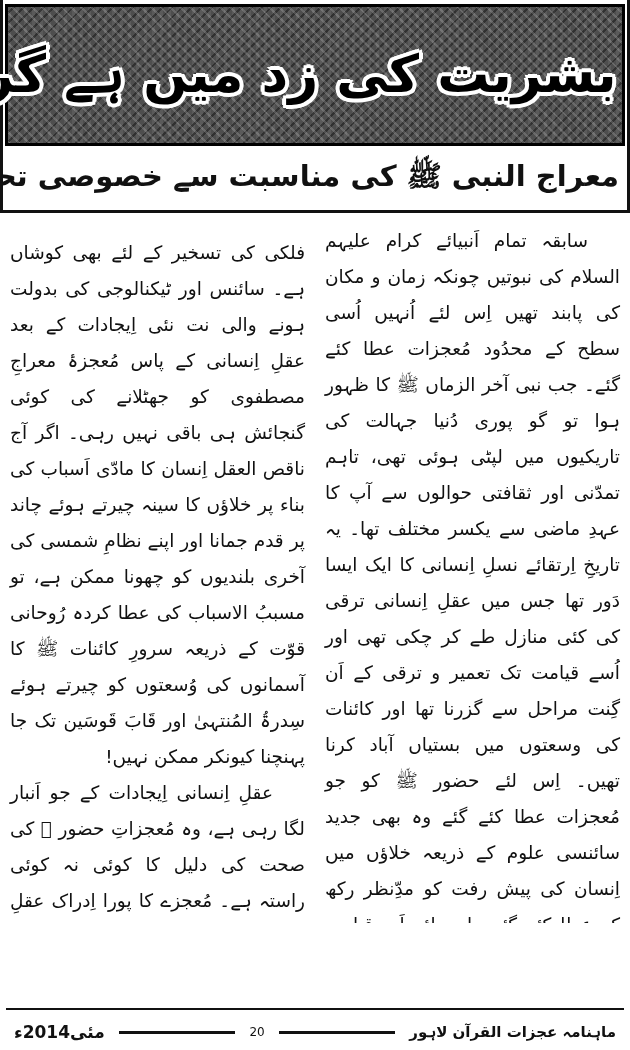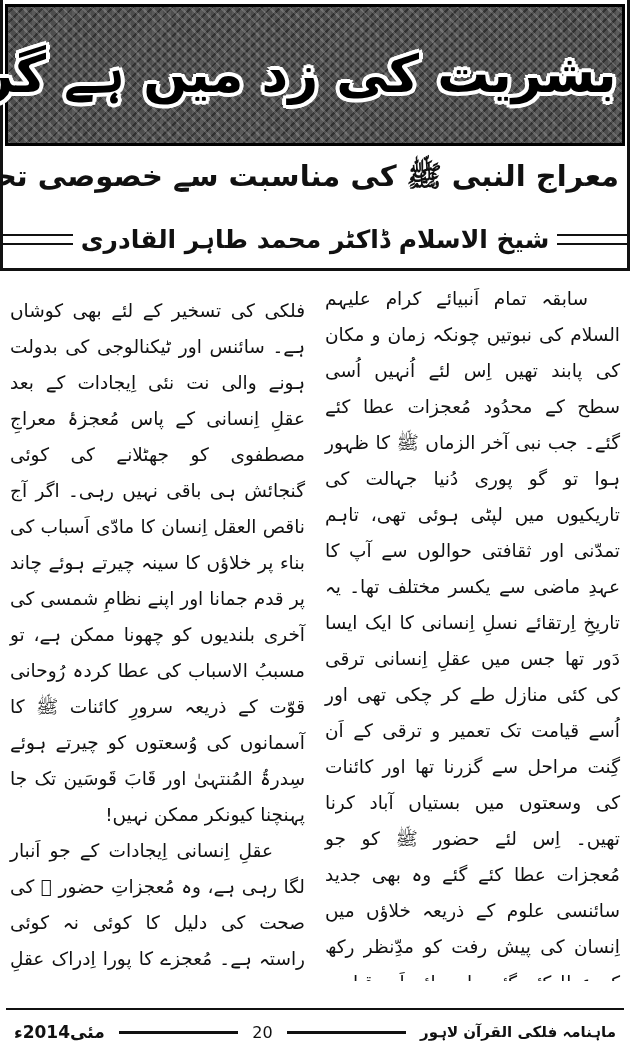--- a/index.html
+++ b/index.html
@@ -71,61 +71,56 @@
 
   
   .footer{margin-top:auto;padding-bottom:8px;}
   .footer-rule{border-top:2.5px solid #111;margin:0 6px;}
   .footer-row{
     display:flex;direction:rtl;align-items:center;
     padding:12px 14px 0 14px;
   }
   .footer-mag{font-size:15px;font-weight:bold;direction:rtl;white-space:nowrap;}
   .footer-line{flex:1;height:3px;background:#111;margin:0 14px;}
-  .footer-page{font-size:16px;direction:ltr;}
+  .footer-page{font-size:12px;direction:ltr;}
   .footer-date{font-size:17px;font-weight:bold;direction:rtl;white-space:nowrap;}
 </style>
 </head>
 <body>
 
 <div class="page">
 
   <div class="header-box">
     <div class="banner">
       <div class="banner-title">”عالمِ بشریت کی زد میں ہے گردوں“</div>
     </div>
 
     <div class="subtitle-row">
       <div class="pinstripes"></div>
       <div class="subtitle-text">معراج النبی ﷺ کی مناسبت سے خصوصی تحریر</div>
       <div class="pinstripes"></div>
     </div>
 
-    <div class="author-row">
-      <div class="double-line"></div>
-      <div class="author-text">شیخ الاسلام ڈاکٹر محمد طاہر القادری</div>
-      <div class="double-line"></div>
-    </div>
   </div>
 
   <div class="article">
     <div class="col">
       <p>سابقہ تمام اَنبیائے کرام علیہم السلام کی نبوتیں چونکہ زمان و مکان کی پابند تھیں اِس لئے اُنہیں اُسی سطح کے محدُود مُعجزات عطا کئے گئے۔ جب نبی آخر الزماں ﷺ کا ظہور ہوا تو گو پوری دُنیا جہالت کی تاریکیوں میں لپٹی ہوئی تھی، تاہم تمدّنی اور ثقافتی حوالوں سے آپ کا عہدِ ماضی سے یکسر مختلف تھا۔ یہ تاریخِ اِرتقائے نسلِ اِنسانی کا ایک ایسا دَور تھا جس میں عقلِ اِنسانی ترقی کی کئی منازل طے کر چکی تھی اور اُسے قیامت تک تعمیر و ترقی کے اَن گِنت مراحل سے گزرنا تھا اور کائنات کی وسعتوں میں بستیاں آباد کرنا تھیں۔ اِس لئے حضور ﷺ کو جو مُعجزات عطا کئے گئے وہ بھی جدید سائنسی علوم کے ذریعہ خلاؤں میں اِنسان کی پیش رفت کو مدِّنظر رکھ کر عطا کئے گئے۔ اِس لئے اَب قیامت تک عقلِ اِنسانی سائنس اور ٹیکنالوجی کے میدان میں جتنی بھی ترقی کرتی چلی جائے مُعجزۂ مصطفوی ﷺ کی وسعتوں اور عظمتوں کا جزوی طور پر بھی جواب پیش کرنے سے معذور رہے گی۔</p>
 
     </div>
     <div class="col">
       <p class="no-indent">فلکی کی تسخیر کے لئے بھی کوشاں ہے۔ سائنس اور ٹیکنالوجی کی بدولت ہونے والی نت نئی اِیجادات کے بعد عقلِ اِنسانی کے پاس مُعجزۂ معراجِ مصطفوی کو جھٹلانے کی کوئی گنجائش ہی باقی نہیں رہی۔ اگر آج ناقص العقل اِنسان کا مادّی اَسباب کی بناء پر خلاؤں کا سینہ چیرتے ہوئے چاند پر قدم جمانا اور اپنے نظامِ شمسی کی آخری بلندیوں کو چھونا ممکن ہے، تو مسببُ الاسباب کی عطا کردہ رُوحانی قوّت کے ذریعہ سرورِ کائنات ﷺ کا آسمانوں کی وُسعتوں کو چیرتے ہوئے سِدرۃُ المُنتہیٰ اور قَابَ قَوسَین تک جا پہنچنا کیونکر ممکن نہیں!</p>
       <p>عقلِ اِنسانی اِیجادات کے جو اَنبار لگا رہی ہے، وہ مُعجزاتِ حضور ﷺ کی صحت کی دلیل کا کوئی نہ کوئی راستہ ہے۔ مُعجزے کا پورا اِدراک عقلِ اِنسانی سے ممکن نہیں لیکن جب عقل اپنے کمال......یعنی اِقرارِ نقص......کی طرف بڑھی تو مُعجزے کی صحت کے قریب ہوتی چلی گئی۔ عقل جب تک عقلِ ناقص ہو......نبی ﷺ کی عظمتوں کا اِعتراف کرنے سے قاصر رہتی ہے، لیکن جب اپنے نقص کا اِقرار و اِعتراف کر کے عقل کامل بن جاتی ہے تو عظمتِ مصطفیٰ ﷺ کا کوئی نہ کوئی گوشہ اُس پر بھی آشکار ہو جاتا ہے۔ علامہ اِقبالؒ نے اسی عقلِ ناقص کے بارے میں فرمایا تھا:</p>
     </div>
   </div>
 
   <div class="footer">
     <div class="footer-rule"></div>
     <div class="footer-row">
-      <div class="footer-mag">ماہنامہ فلکی القرآن لاہور</div>
+      <div class="footer-mag">ماہنامہ عجزات القرآن لاہور</div>
       <div class="footer-line"></div>
       <div class="footer-page">20</div>
       <div class="footer-line"></div>
       <div class="footer-date">مئی2014ء</div>
     </div>
   </div>
 
 </div>
 
 </body></html>

